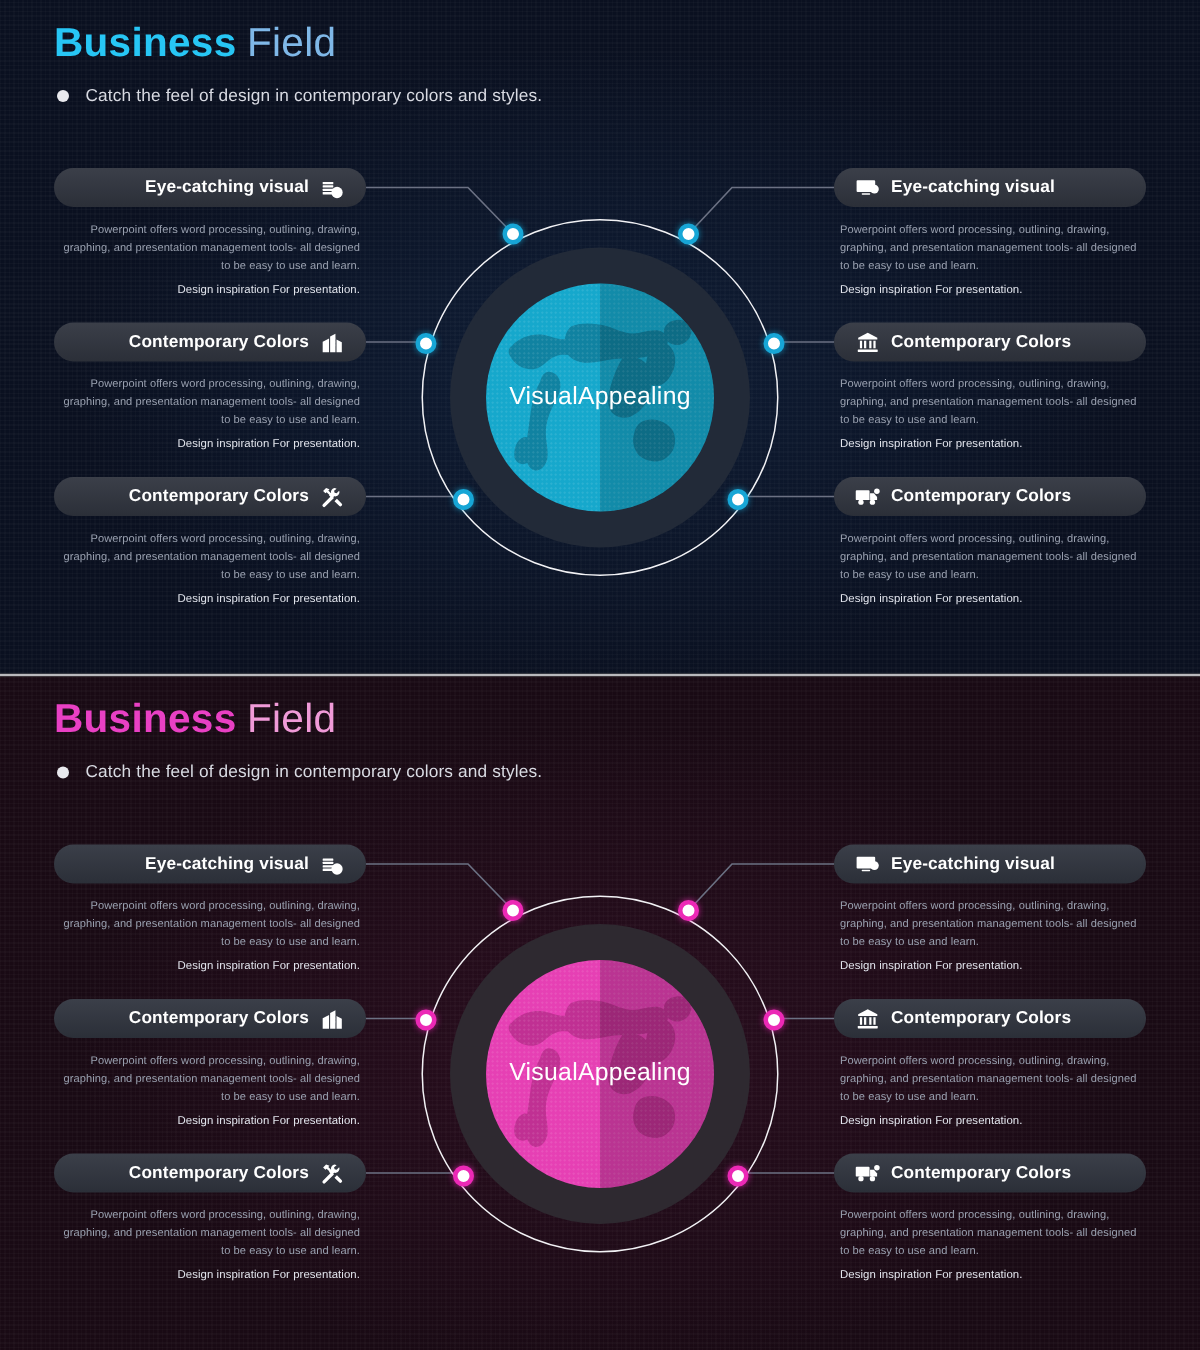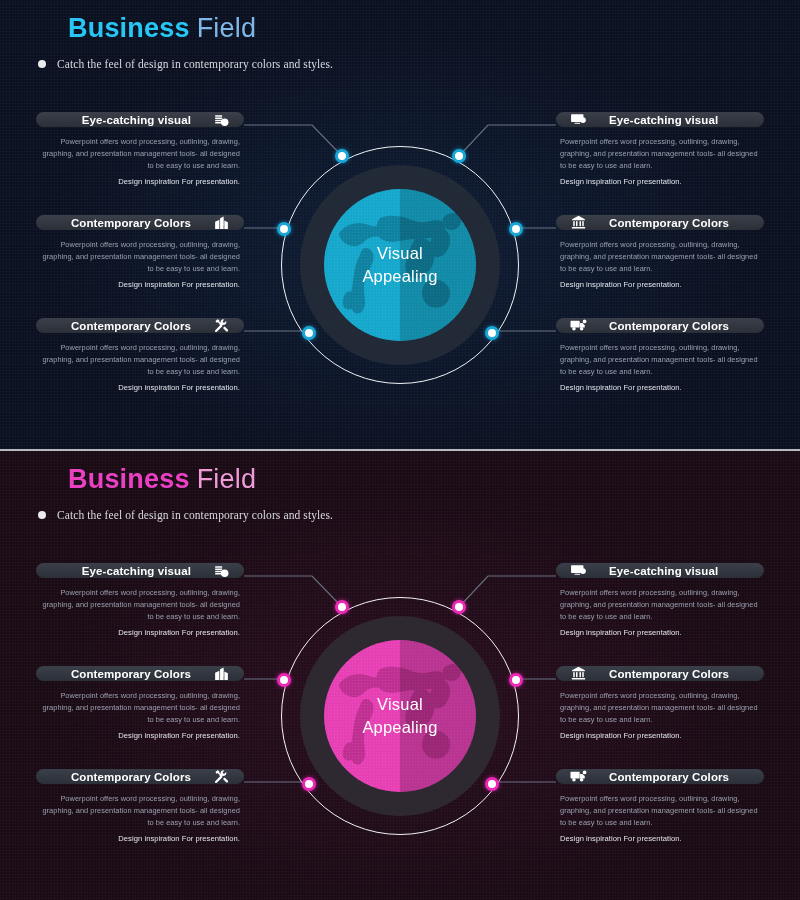--- a/index.html
+++ b/index.html
@@ -35,35 +35,34 @@
   }
   .divider {
     width:800px; height:2px; background:#b9b9bd;
   }
 
   
   .header { position:absolute; left:36px; top:14px; z-index:6; }
   .title {
     font-size:27px; font-weight:bold; letter-spacing:.2px; line-height:1.1;
     white-space:nowrap;
-    margin-left:32px;
   }
   .title .t1 { }
   .title .t2 { font-weight:400; margin-left:7px; }
   .blue .title .t1 { color:#27c6f5; }
   .blue .title .t2 { color:#7fb8e8; }
   .pink .title .t1 { color:#e940c4; }
   .pink .title .t2 { color:#f09ad8; }
 
   .subline {
     display:flex; align-items:center; gap:11px;
     margin-top:14px; margin-left:2px;
   }
   .bullet { width:8px; height:8px; border-radius:50%; background:#e9e9ee; flex:0 0 auto; }
-  .subtext { color:#d8dae2; font-size:11.5px; letter-spacing:.1px; white-space:nowrap;font-family:Liberation Serif, serif; }
+  .subtext { color:#d8dae2; font-size:11.5px; letter-spacing:.1px; white-space:nowrap; }
 
   
   .orbit-wrap { position:absolute; left:281px; top:146px; width:238px; height:238px; z-index:2; }
   .orbit-ring {
     position:absolute; inset:0; border-radius:50%;
     border:1.4px solid #f2f2f5;
   }
   .globe-outer {
     position:absolute; left:19px; top:19px; width:200px; height:200px;
     border-radius:50%;
@@ -83,21 +82,21 @@
   .pink .globe .half { background:rgba(0,0,0,.19); }
   .globe .map { position:absolute; inset:0; opacity:.42; }
   .blue .globe .map path { fill:#0b4f66; }
   .pink .globe .map path { fill:#8e1c68; }
   .globe .dots {
     position:absolute; inset:0;
     background-image:radial-gradient(rgba(255,255,255,.10) .7px, transparent .8px);
     background-size:3px 3px;
   }
   .globe-label {
-    position:absolute; inset:0; display:flex; flex-direction:column;
+    position:absolute; inset:0; display:flex; flex-direction:row;
     align-items:center; justify-content:center;
     color:#fff; font-size:16.5px; line-height:1.42; text-align:center;
     letter-spacing:.2px; z-index:3;
   }
 
   .node {
     position:absolute; width:14px; height:14px; border-radius:50%;
     background:#fff; z-index:5; transform:translate(-50%,-50%);
   }
   .blue .node { border:3.5px solid #17a6d6; box-shadow:0 0 4px rgba(23,166,214,.7); }
@@ -106,23 +105,23 @@
   
   .links { position:absolute; inset:0; z-index:1; pointer-events:none; }
   .links path, .links line { fill:none; stroke:#6b7183; stroke-width:1.1; }
 
   
   .item { position:absolute; width:208px; z-index:4; }
   .item.left  { left:36px;  text-align:right; }
   .item.right { left:556px; text-align:left; }
 
   .pill {
-    height:15px; border-radius:13px;
+    height:26px; border-radius:13px;
     background:linear-gradient(180deg,#3b3f49 0%,#2b2f38 100%);
-    display:flex; align-items:center; gap:22px;
+    display:flex; align-items:center; gap:7px;
     padding:0 14px;
   }
   .item.left  .pill { justify-content:flex-end; }
   .item.right .pill { justify-content:flex-start; }
   .pill-label {
     color:#fff; font-size:11.5px; font-weight:bold; letter-spacing:.1px;
     white-space:nowrap;
   }
   .pill-icon { width:17px; height:17px; flex:0 0 auto; display:block; }
   .pill-icon svg { width:17px; height:17px; display:block; }

